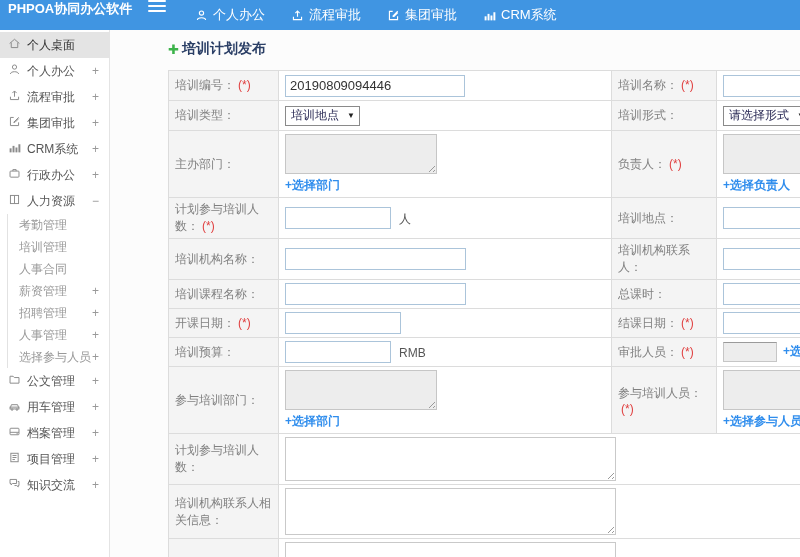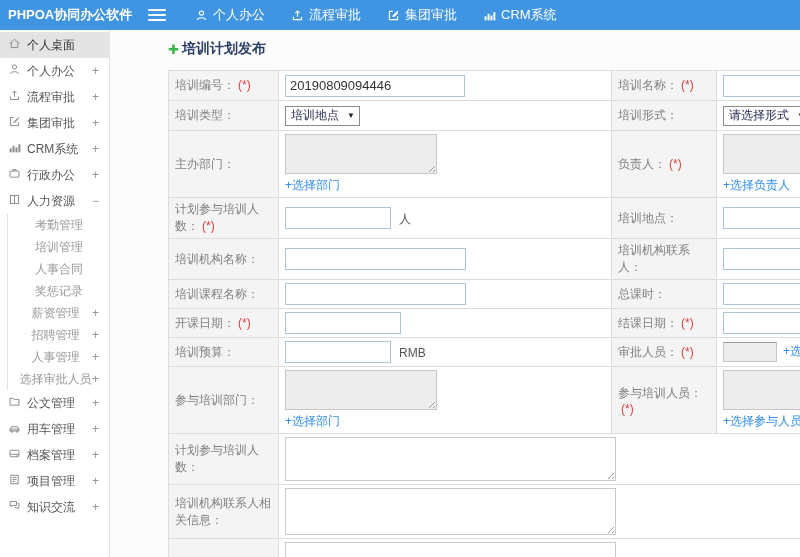--- a/index.html
+++ b/index.html
@@ -1,35 +1,35 @@
 <!DOCTYPE html>
 <html><head>
 <meta charset="utf-8">
 <style>
   * { box-sizing: border-box; margin: 0; padding: 0; }
   html,body { width:800px; height:557px; overflow:hidden; }
   body { font-family:"Liberation Sans","DejaVu Sans",sans-serif; background:#fff; font-size:12px; }
 
   
-  .topbar { height:30px; background:#4095e2; display:flex; align-items:center; color:#fff; }
+  .topbar { height:30px; background:#4095e2; display:flex; align-items:flex-start; color:#fff; }
   .logo { width:138px; padding-left:8px; font-size:13px; font-weight:bold; white-space:nowrap; }
   .hamburger { width:18px; margin:0 16px 0 10px; cursor:pointer; display:flex; flex-direction:column; gap:3px; }
   .hamburger i { display:block; height:2px; background:#fff; border-radius:1px; }
   .nav-item { display:flex; align-items:center; gap:5px; padding:0 13px; height:30px; font-size:13px; cursor:pointer; white-space:nowrap; }
   .nav-item svg { display:block; }
   .caret { font-size:8px; margin-left:2px; }
 
   
   .layout { display:flex; height:527px; }
   .sidebar { width:110px; min-width:110px; background:#fff; border-right:1px solid #e4e4e4; padding-top:2px; overflow:hidden; }
   .side-item { height:26px; display:flex; align-items:center; gap:6px; padding:0 10px 0 8px; color:#555; cursor:pointer; white-space:nowrap; }
   .side-item.active { background:#e4e4e4; color:#333; }
   .side-item .grow { flex:1; }
   .expand { color:#999; font-size:12px; }
-  .submenu { margin-left:7px; border-left:1px solid #e2e2e2;text-align:center; }
+  .submenu { margin-left:7px; border-left:1px solid #e2e2e2; }
   .sub-item { height:22px; display:flex; align-items:center; padding:0 10px 0 11px; color:#999; cursor:pointer; white-space:nowrap; }
   .sub-item .grow { flex:1; }
   .sidebar svg { flex:none; }
 
   
   .main { flex:1; background:#fcfcfc; padding:10px 0 0 58px; overflow:hidden; }
   .page-title { display:flex; align-items:center; font-size:14px; font-weight:bold; color:#2b3f66; }
   .plus-ico { color:#3cb34a; font-size:13px; font-weight:bold; margin-right:3px; }
 
   table.form { border-collapse:collapse; table-layout:fixed; width:1060px; margin-top:12px; background:#fff; }
@@ -47,21 +47,21 @@
   .sel .arr { font-size:8px; color:#222; }
 
   .ta { position:relative; border:1px solid #c6c6c6; }
   .ta.gray { background:#ededed; width:152px; height:40px; }
   .ta.gray-sm { background:#ededed; width:54px; height:20px; display:inline-block; vertical-align:middle;
                 border-top-color:#9a9a9a; }
   .ta.white { background:#fff; width:331px; border-color:#c9c9c9; }
   .ta .rsz { position:absolute; right:1px; bottom:1px; width:9px; height:9px;
              background:repeating-linear-gradient(135deg, transparent 0 2px, #9a9a9a 2px 3px);
              -webkit-clip-path:polygon(100% 0,0 100%,100% 100%); clip-path:polygon(100% 0,0 100%,100% 100%); }
-  a.lnk { color:#2f8ded; text-decoration:none; font-size:12px; white-space:nowrap; }
+  a.lnk { color:#2f8ded; text-decoration:none; font-size:12px; white-space:nowrap;font-weight:bold; }
   .stack .lnk { display:inline-block; margin-top:3px; }
   .inline-lnk { margin-left:6px; }
 </style>
 </head>
 <body>
 
 <div class="topbar">
   <div class="logo">PHPOA协同办公软件</div>
   <div class="hamburger">
       <i></i>
@@ -174,36 +174,33 @@
       <div class="sub-item">
           <span class="grow">考勤管理</span>
         </div>
       <div class="sub-item">
           <span class="grow">培训管理</span>
         </div>
       <div class="sub-item">
           <span class="grow">人事合同</span>
         </div>
       <div class="sub-item">
-          <span class="grow">奖惩记录</span>
-        </div>
-      <div class="sub-item">
           <span class="grow">薪资管理</span>
           <span class="expand">+</span>
         </div>
       <div class="sub-item">
           <span class="grow">招聘管理</span>
           <span class="expand">+</span>
         </div>
       <div class="sub-item">
           <span class="grow">人事管理</span>
           <span class="expand">+</span>
         </div>
       <div class="sub-item">
-          <span class="grow">选择审批人员</span>
+          <span class="grow">选择参与人员</span>
           <span class="expand">+</span>
         </div>
     </div>
 
     <div class="side-item">
       <span><svg width="13" height="13" viewBox="0 0 16 16" fill="none" stroke="#8b8b8b" stroke-width="1.2">
             <path d="M2.5 12.5 V4 H6.3 L7.8 5.6 H13.5 V12.5 Z"></path>
           </svg></span>
       <span class="grow">公文管理</span>
       <span class="expand">+</span>

